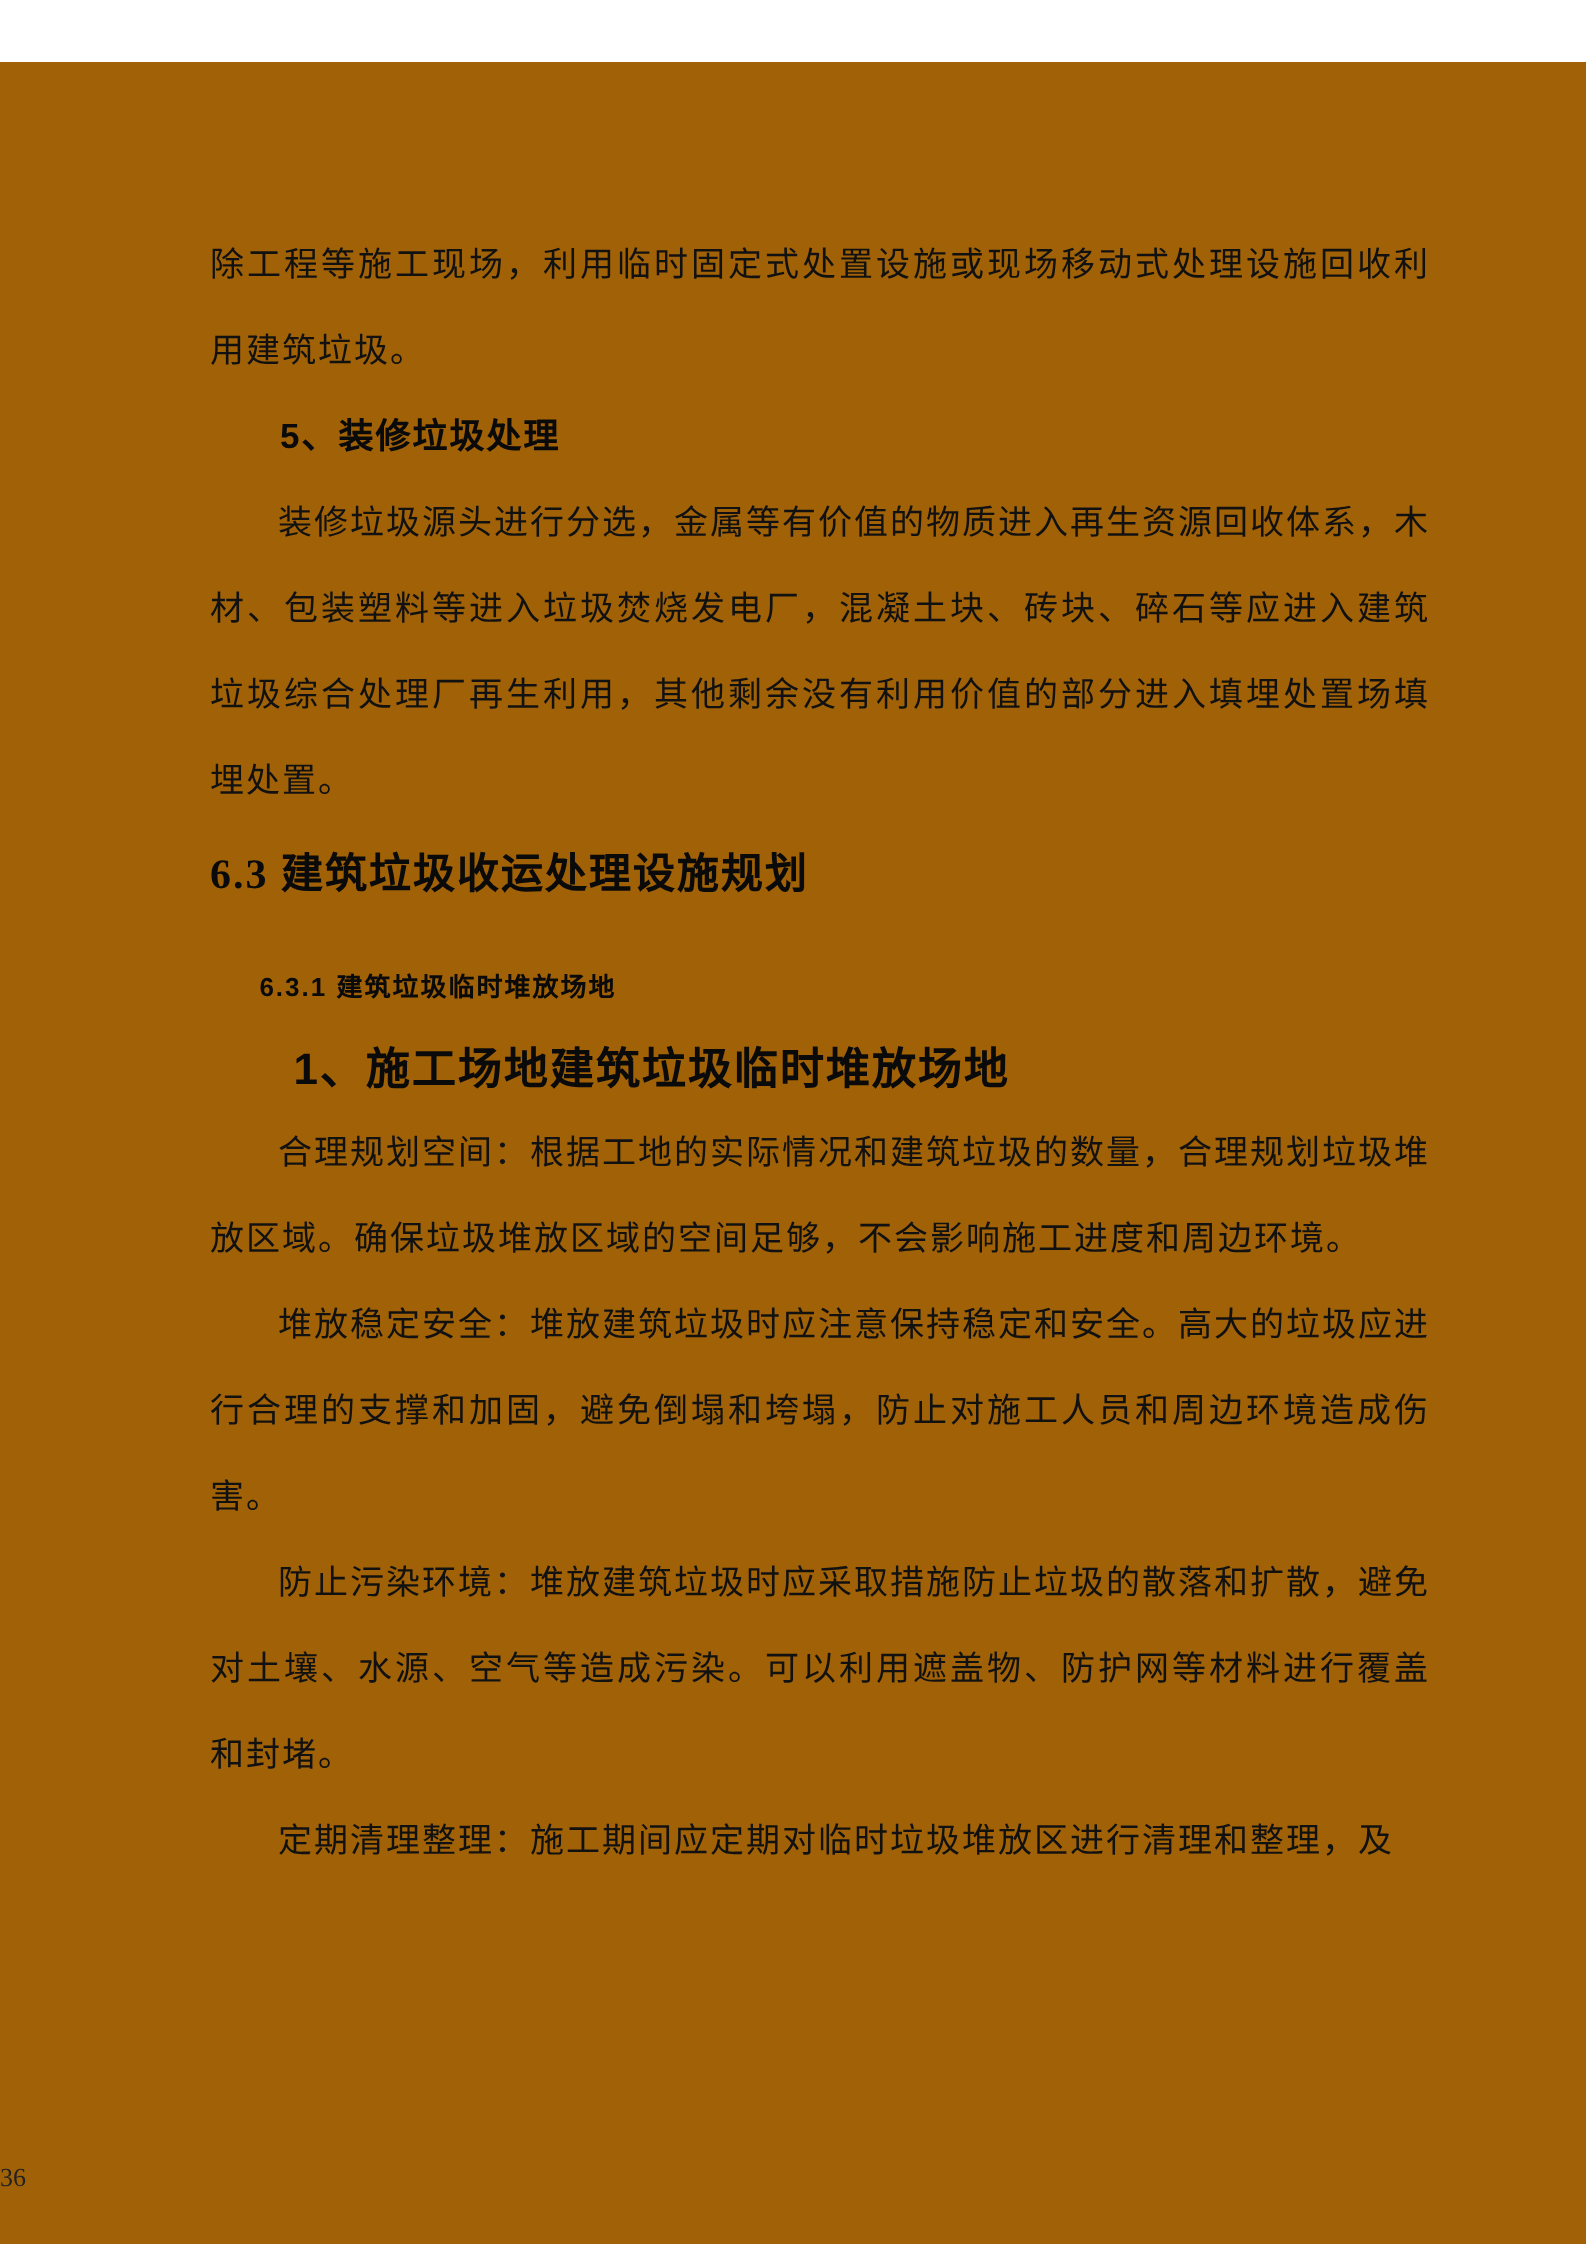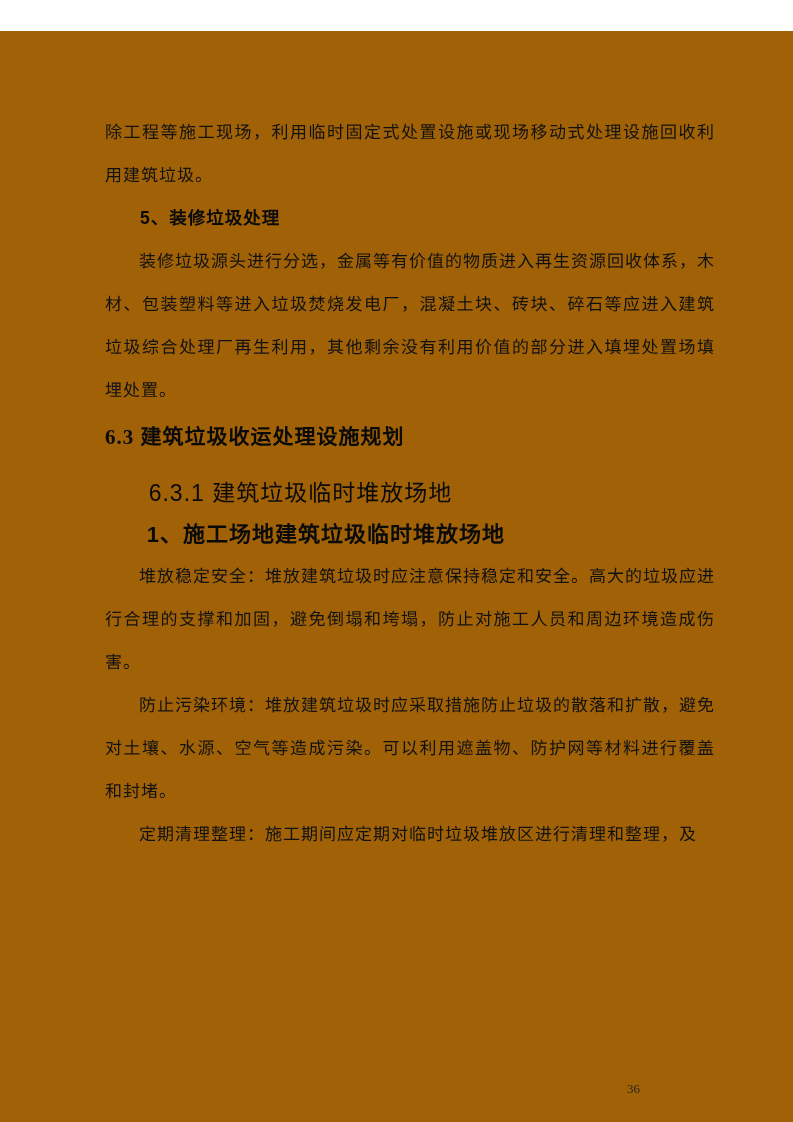--- a/index.html
+++ b/index.html
@@ -52,43 +52,43 @@
     font-weight: bold;
     font-size: 21px;
     letter-spacing: 1px;
     line-height: 50px;
     text-indent: 0;
     color: #0a0a0a;
   }
   .h-section {
     margin: 10px 0 0 0;
     font-family: "Liberation Sans", "DejaVu Sans", sans-serif;
-    font-weight: normal;
-    font-size: 23px;
+    font-weight: bold;
+    font-size: 13px;
     letter-spacing: 1px;
     line-height: 43px;
     text-indent: 1.9em;
     color: #0a0a0a;
   }
   .h-sub {
     margin: 0;
     font-family: "Liberation Sans", "DejaVu Sans", sans-serif;
     font-weight: bold;
     font-size: 22px;
     letter-spacing: 1px;
     line-height: 40px;
     text-indent: 1.9em;
     color: #0a0a0a;
   }
   .pagenum {
     position: absolute;
     left: 0;
     top: 1050px;
     width: 640px;
-    text-align: right;
+    text-align: left;
     font-family: "Liberation Serif", "DejaVu Serif", serif;
     font-size: 13px;
     color: #222222;
   }
 </style>
 </head>
 <body>
 
 <div class="sheet">
   <div class="content">
@@ -99,20 +99,21 @@
 
     <p class="body">装修垃圾源头进行分选，金属等有价值的物质进入再生资源回收体系，木材、包装塑料等进入垃圾焚烧发电厂，混凝土块、砖块、碎石等应进入建筑垃圾综合处理厂再生利用，其他剩余没有利用价值的部分进入填埋处置场填埋处置。</p>
 
     <p class="h-chapter">6.3 建筑垃圾收运处理设施规划</p>
 
     <p class="h-section">6.3.1 建筑垃圾临时堆放场地</p>
 
     <p class="h-sub">1、施工场地建筑垃圾临时堆放场地</p>
 
 
+    <p class="body">合理规划空间：根据工地的实际情况和建筑垃圾的数量，合理规划垃圾堆放区域。确保垃圾堆放区域的空间足够，不会影响施工进度和周边环境。</p>
 
     <p class="body">堆放稳定安全：堆放建筑垃圾时应注意保持稳定和安全。高大的垃圾应进行合理的支撑和加固，避免倒塌和垮塌，防止对施工人员和周边环境造成伤害。</p>
 
     <p class="body">防止污染环境：堆放建筑垃圾时应采取措施防止垃圾的散落和扩散，避免对土壤、水源、空气等造成污染。可以利用遮盖物、防护网等材料进行覆盖和封堵。</p>
 
     <p class="body">定期清理整理：施工期间应定期对临时垃圾堆放区进行清理和整理，及</p>
 
   </div>
 
   <div class="pagenum">36</div>

